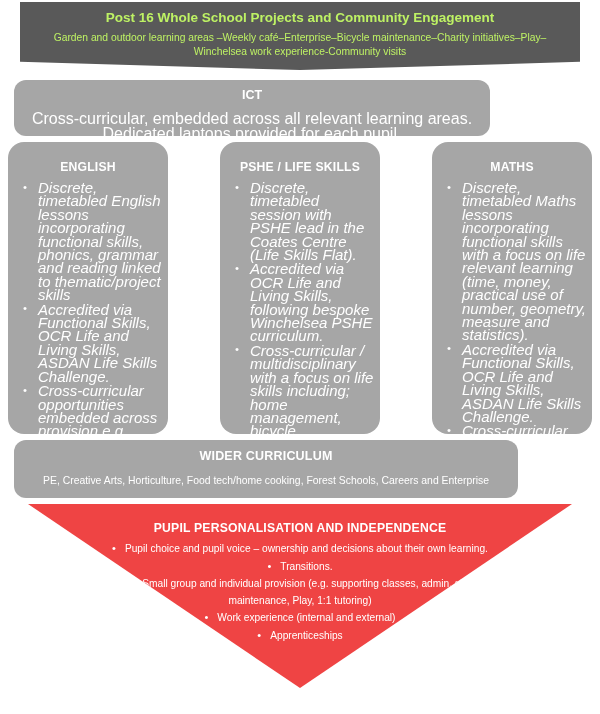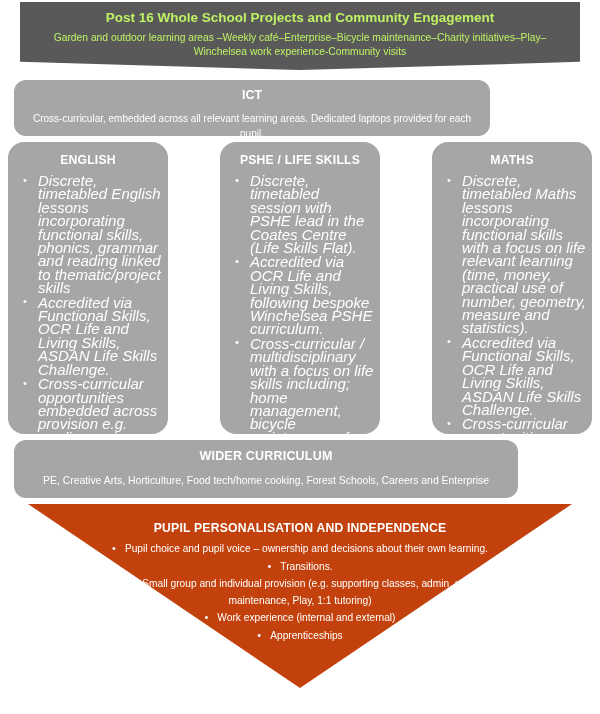--- a/index.html
+++ b/index.html
@@ -63,42 +63,42 @@
     padding-top: 7px;
     text-align: center;
     color: #ffffff;
   }
   .ict-title {
     font-size: 12.5px;
     font-weight: bold;
     line-height: 17px;
   }
   .ict-text {
-    font-size: 10px;
+    font-size: 16px;
     line-height: 15px;
     margin-top: 7px;
     padding: 0 15px;
   }
 
   
   .columns {
     position: absolute;
     left: 8px;
     top: 142px;
     width: 584px;
     height: 292px;
     display: flex;
     justify-content: space-between;
   }
   .column {
     width: 160px;
     background: #a6a6a6;
     border-radius: 16px;
     box-sizing: border-box;
-    padding: 10px 6px 8px 6px;
+    padding: 17px 6px 8px 6px;
     color: #ffffff;
   }
   .column-title {
     text-align: center;
     font-size: 12.2px;
     font-weight: bold;
     line-height: 17px;
     margin-bottom: 5px;
     letter-spacing: 0.2px;
   }
@@ -233,21 +233,21 @@
       </ul>
     </div>
 
   </div>
 
   <div class="wider" style="background: rgb(166, 166, 166);">
     <div class="wider-title">WIDER CURRICULUM</div>
     <div class="wider-text">PE, Creative Arts, Horticulture, Food tech/home cooking, Forest Schools, Careers and Enterprise</div>
   </div>
 
-  <div class="funnel" style="background: #c2410c;">
+  <div class="funnel" style="background: #ef4444;">
     <div class="funnel-title">PUPIL PERSONALISATION AND INDEPENDENCE</div>
     <ul class="funnel-list">
       <li style="width: 84%; margin: 0px auto;"><span class="fbullet">•</span><span>Pupil choice and pupil voice – ownership and decisions about their own learning.</span></li>
       <li style="width: 60%; margin: 0px auto;"><span class="fbullet">•</span><span>Transitions.</span></li>
       <li class="two-line" style="width: 66%; margin: 0px auto;"><span class="fbullet">•</span><span>Small group and individual provision (e.g. supporting classes, admin, site maintenance, Play, 1:1 tutoring)</span></li>
       <li style="width: 60%; margin: 0px auto;"><span class="fbullet">•</span><span>Work experience (internal and external)</span></li>
       <li style="width: 46%; margin: 0px auto;"><span class="fbullet">•</span><span>Apprenticeships</span></li>
     </ul>
   </div>
 

